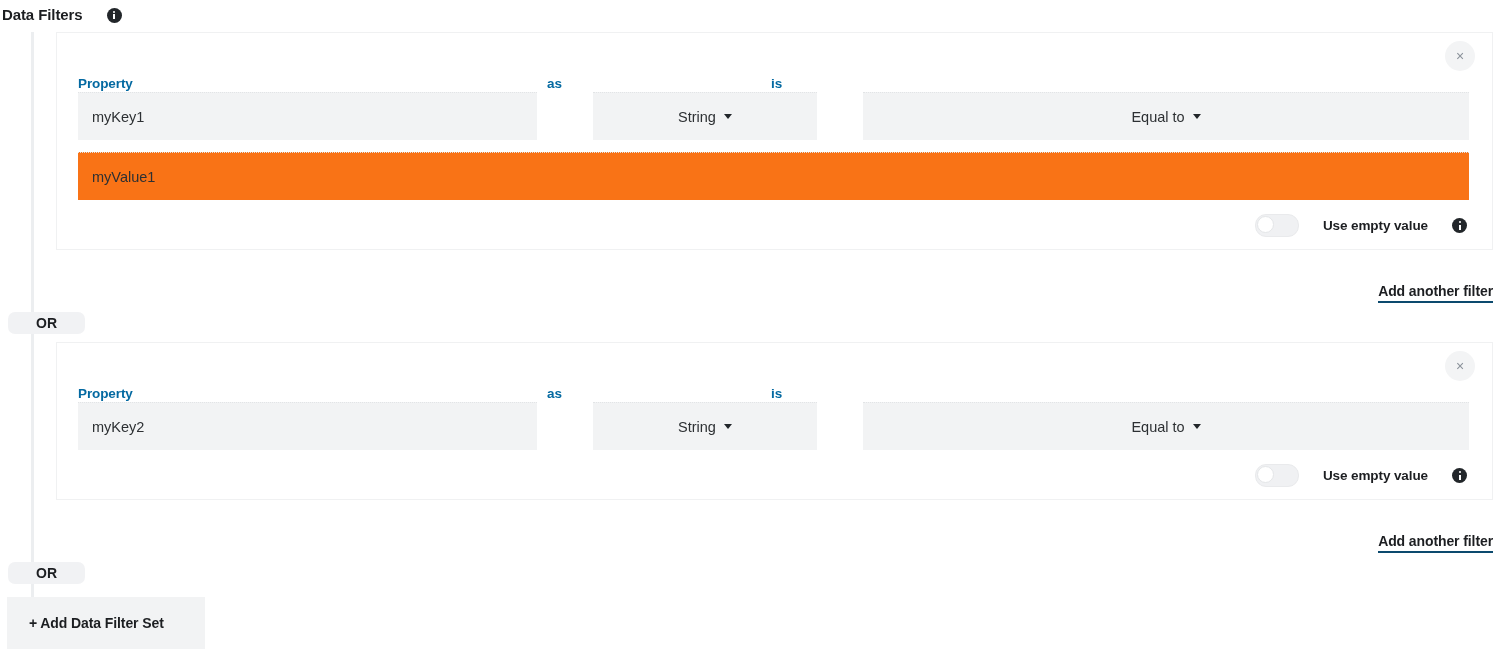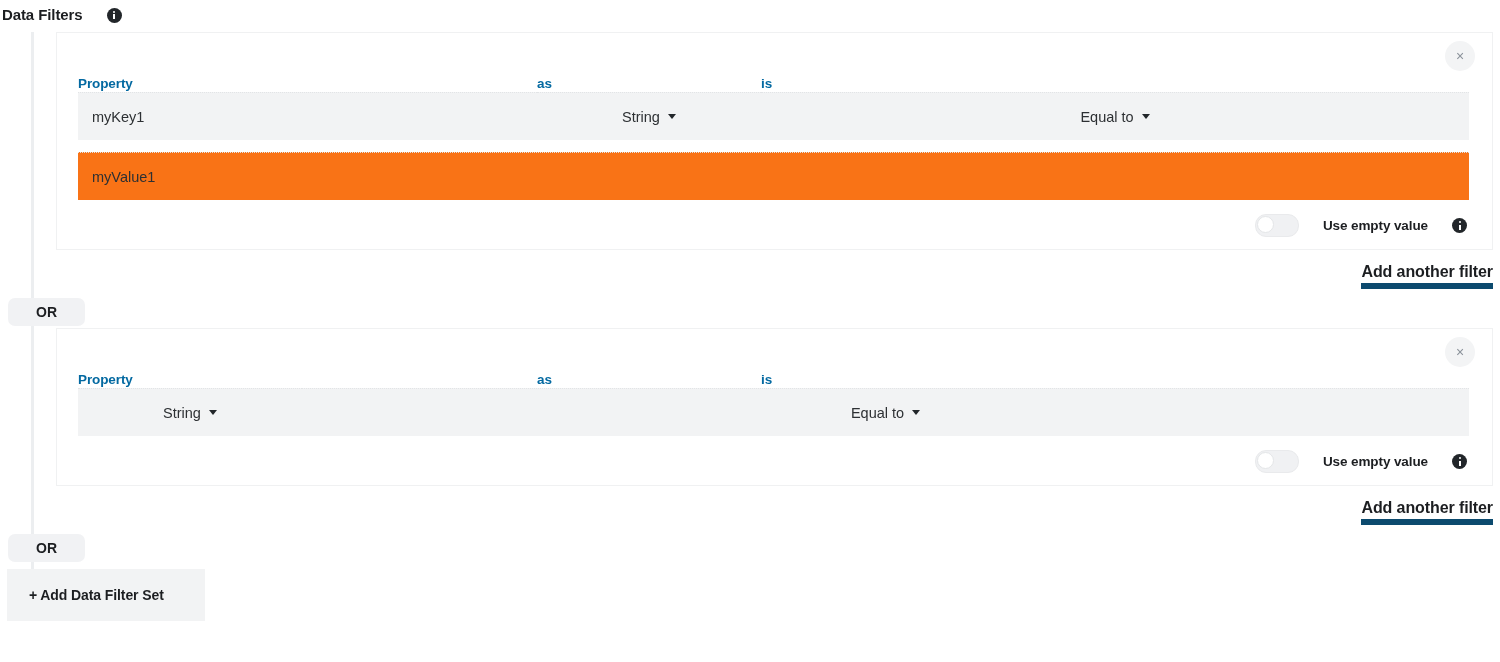--- a/index.html
+++ b/index.html
@@ -127,25 +127,26 @@
     font-size: 13.5px;
     font-weight: bold;
     color: #0369a1;
     letter-spacing: -0.1px;
     padding-bottom: 7px;
   }
 
   .inputs-row {
     display: flex;
     align-items: stretch;
+    gap: 46px;
   }
 
   
   .col-property { width: 459px; flex: 0 0 459px; }
-  .col-as       { width: 224px; flex: 0 0 224px; }
+  .col-as       { width: 224px; flex: 0 0 224px; margin-left: 10px; }
   .col-is       { flex: 1 1 auto; }
 
   .text-field,
   .select-field {
     background: #f2f3f4;
     border: none;
     border-top: 1px dotted #e2e4e6;
     height: 48px;
     box-sizing: border-box;
     display: flex;
@@ -230,41 +231,42 @@
   }
 
   
   .add-filter-row {
     display: flex;
     justify-content: flex-end;
     padding-right: 7px;
     margin-top: 13px;
   }
   .add-filter-link {
-    font-size: 16px;
+    font-size: 14px;
     font-weight: bold;
     color: #1c1e21;
     letter-spacing: -0.1px;
-    border-bottom: 6px solid #0c4a6e;
+    border-bottom: 2px solid #0c4a6e;
     padding-bottom: 2px;
     cursor: pointer;
     text-decoration: none;
+    margin-top: 20px;
   }
 
   
   .or-row {
     position: relative;
     height: 30px;
     margin-top: 9px;
   }
   .or-badge {
     position: absolute;
     left: 8px;
     top: 0;
-    height: 28px;
+    height: 22px;
     min-width: 36px;
     padding: 0 28px;
     background: #f1f2f4;
     display: flex;
     align-items: center;
     justify-content: center;
     font-size: 14px;
     font-weight: bold;
     color: #1c1e21;
     letter-spacing: 0.1px;
@@ -382,20 +384,23 @@
         </div>
         <div class="col-as">
           <span class="field-label">as</span>
         </div>
         <div class="col-is">
           <span class="field-label">is</span>
         </div>
       </div>
 
       <div class="inputs-row">
+        <div class="col-property">
+          <div class="text-field">myKey2</div>
+        </div>
         <div class="col-as">
           <div class="select-field">
             <span>String</span>
             <span class="caret caret-sm"></span>
           </div>
         </div>
         <div class="col-is">
           <div class="select-field">
             <span>Equal to</span>
             <span class="caret caret-sm"></span>

